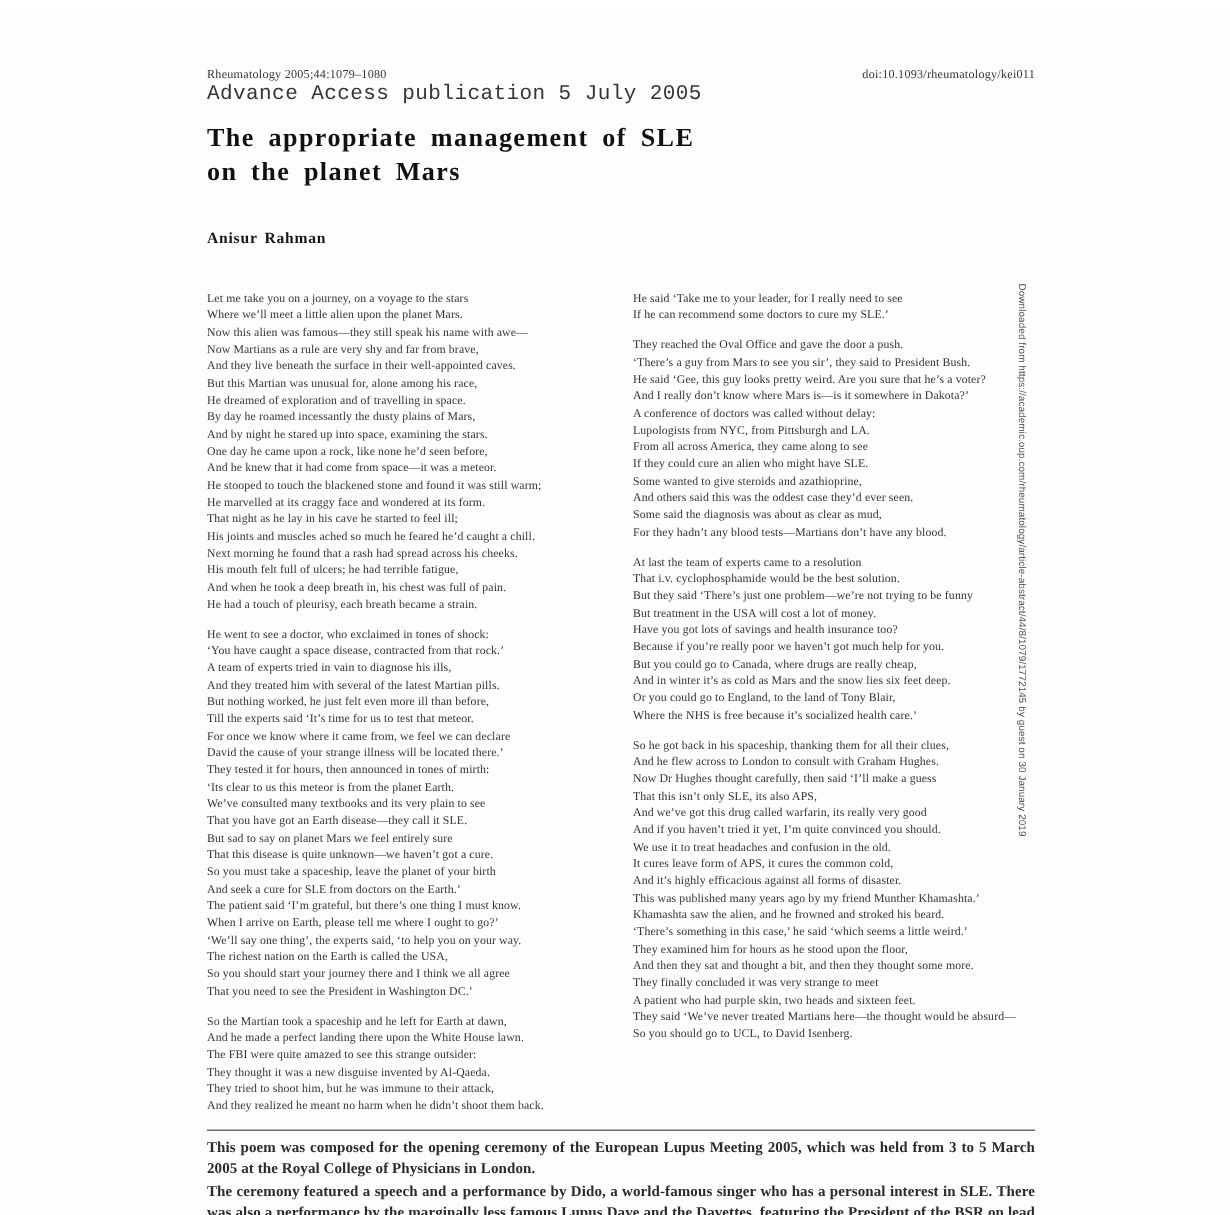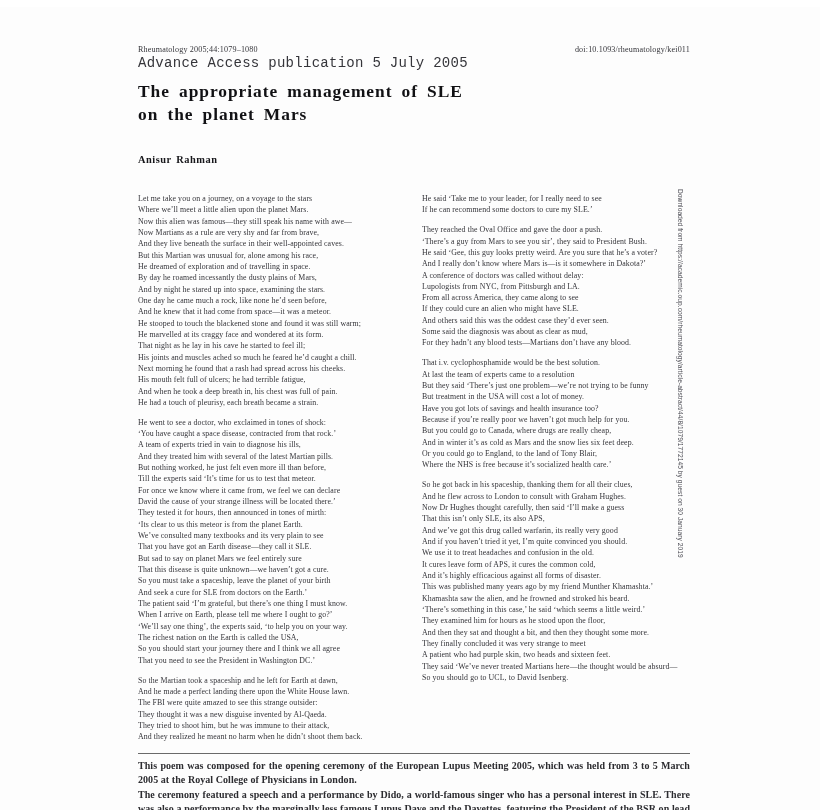--- a/index.html
+++ b/index.html
@@ -170,21 +170,21 @@
           <div class="stanza">
             <div class="vline">Let me take you on a journey, on a voyage to the stars</div>
             <div class="vline">Where we’ll meet a little alien upon the planet Mars.</div>
             <div class="vline">Now this alien was famous—they still speak his name with awe—</div>
             <div class="vline">Now Martians as a rule are very shy and far from brave,</div>
             <div class="vline just">And they live beneath the surface in their well-appointed caves.</div>
             <div class="vline">But this Martian was unusual for, alone among his race,</div>
             <div class="vline">He dreamed of exploration and of travelling in space.</div>
             <div class="vline">By day he roamed incessantly the dusty plains of Mars,</div>
             <div class="vline">And by night he stared up into space, examining the stars.</div>
-            <div class="vline">One day he came much a rock, like none he’d seen before,</div>
+            <div class="vline">One day he came upon a rock, like none he’d seen before,</div>
             <div class="vline">And he knew that it had come from space—it was a meteor.</div>
             <div class="vline just">He stooped to touch the blackened stone and found it was still warm;</div>
             <div class="vline">He marvelled at its craggy face and wondered at its form.</div>
             <div class="vline">That night as he lay in his cave he started to feel ill;</div>
             <div class="vline just">His joints and muscles ached so much he feared he’d caught a chill.</div>
             <div class="vline just">Next morning he found that a rash had spread across his cheeks.</div>
             <div class="vline">His mouth felt full of ulcers; he had terrible fatigue,</div>
             <div class="vline">And when he took a deep breath in, his chest was full of pain.</div>
             <div class="vline">He had a touch of pleurisy, each breath became a strain.</div>
           </div>
@@ -228,27 +228,28 @@
           </div>
           <div class="stanza">
             <div class="vline">They reached the Oval Office and gave the door a push.</div>
             <div class="vline just">‘There’s a guy from Mars to see you sir’, they said to President Bush.</div>
             <div class="vline just">He said ‘Gee, this guy looks pretty weird. Are you sure that he’s a voter?</div>
             <div class="vline just">And I really don’t know where Mars is—is it somewhere in Dakota?’</div>
             <div class="vline">A conference of doctors was called without delay:</div>
             <div class="vline">Lupologists from NYC, from Pittsburgh and LA.</div>
             <div class="vline">From all across America, they came along to see</div>
             <div class="vline">If they could cure an alien who might have SLE.</div>
+            <div class="vline">Some wanted to give steroids and azathioprine,</div>
             <div class="vline">And others said this was the oddest case they’d ever seen.</div>
             <div class="vline">Some said the diagnosis was about as clear as mud,</div>
             <div class="vline">For they hadn’t any blood tests—Martians don’t have any blood.</div>
           </div>
           <div class="stanza">
+            <div class="vline">At last the team of experts came to a resolution</div>
             <div class="vline">That i.v. cyclophosphamide would be the best solution.</div>
-            <div class="vline">At last the team of experts came to a resolution</div>
             <div class="vline just">But they said ‘There’s just one problem—we’re not trying to be funny</div>
             <div class="vline">But treatment in the USA will cost a lot of money.</div>
             <div class="vline">Have you got lots of savings and health insurance too?</div>
             <div class="vline just">Because if you’re really poor we haven’t got much help for you.</div>
             <div class="vline">But you could go to Canada, where drugs are really cheap,</div>
             <div class="vline just">And in winter it’s as cold as Mars and the snow lies six feet deep.</div>
             <div class="vline">Or you could go to England, to the land of Tony Blair,</div>
             <div class="vline">Where the NHS is free because it’s socialized health care.’</div>
           </div>
           <div class="stanza">

